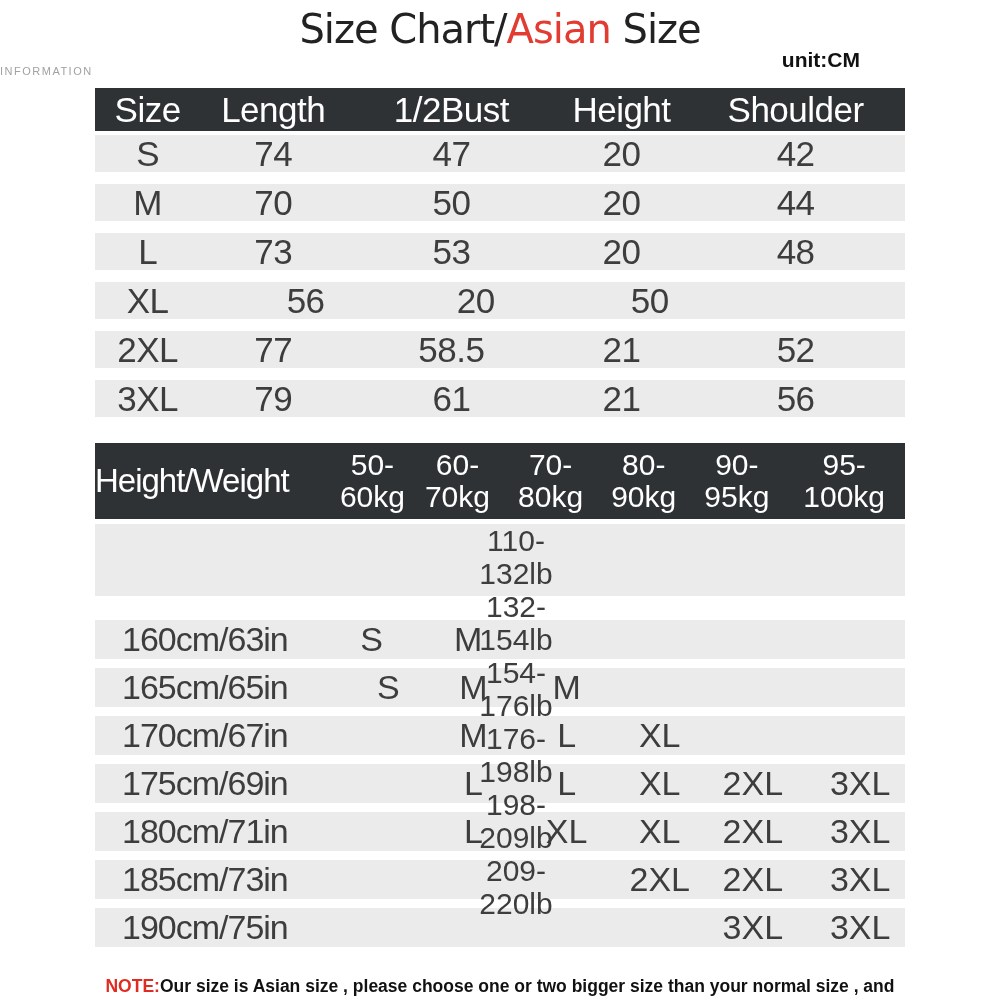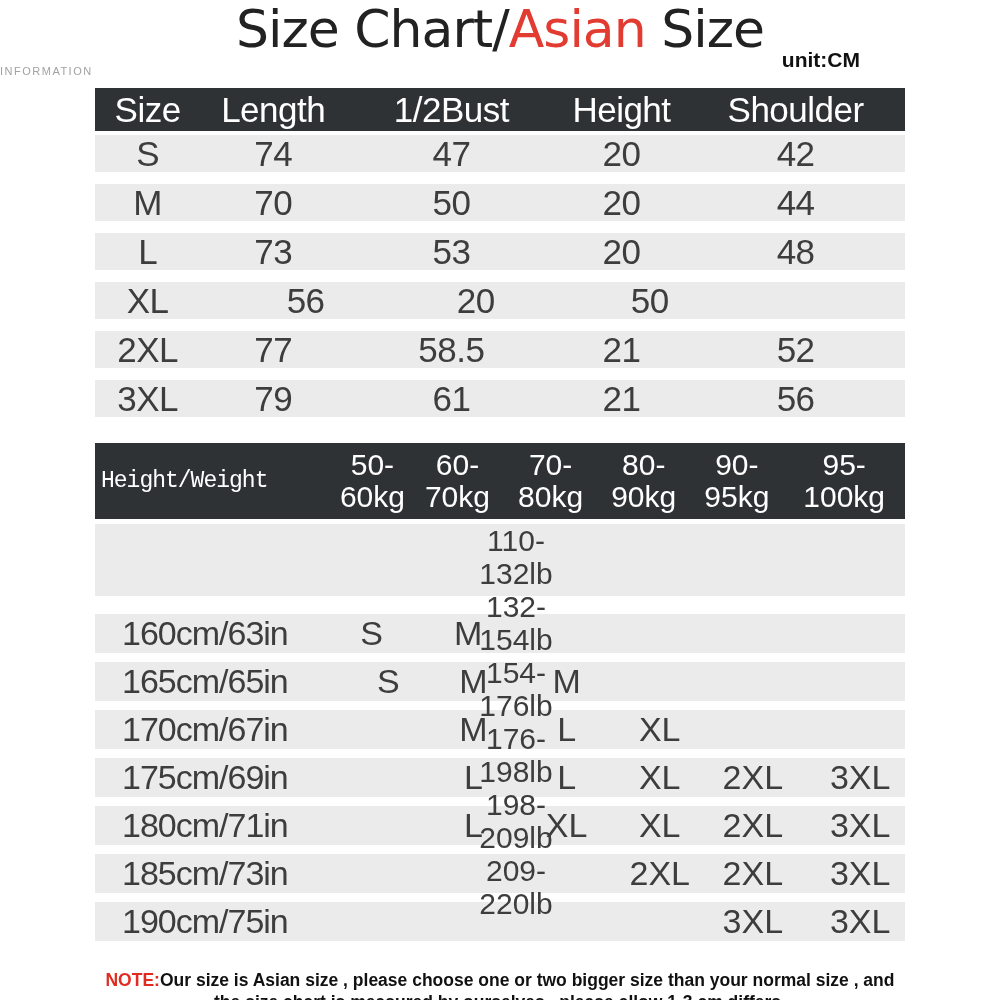--- a/index.html
+++ b/index.html
@@ -8,21 +8,21 @@
     width:1000px; height:1000px;
     position:relative; overflow:hidden;
     font-family:"Liberation Sans", sans-serif;
     color:#3a3a3a;
   }
   
   .title {
     padding-top:6px;
     text-align:center;
     font-family:"DejaVu Sans","Liberation Sans",sans-serif;
-    font-size:52px; line-height:46px;
+    font-size:40px; line-height:46px;
     color:#222; letter-spacing:-1px;
     white-space:nowrap;
   }
   .title .accent { color:#e23b31; }
   .info {
     margin-top:12px;
     text-align:left;
     font-size:11px; line-height:14px;
     letter-spacing:1.5px;
     color:#a2a2a2;
@@ -39,29 +39,29 @@
   
   #t1 { margin-top:10px; }
   #t1 .hdr-bar { height:43px; font-size:35px; letter-spacing:-0.5px; }
   #t1 .grow { height:37px; margin-top:12px; font-size:35px; letter-spacing:-0.5px; color:#3d3d3d; }
   #t1 .hdr-bar + .grow { margin-top:4px; }
   .c1{width:13%} .c2{width:18%} .c3{width:26%} .c4{width:16%} .c5{width:27%}
   
   #t2 { margin-top:26px; }
   #t2 .hdr-bar { height:76px; font-size:30px; line-height:32px; }
   #t2 .corner {
-    width:29.5%; font-size:23px; letter-spacing:-1px;
-    white-space:nowrap; text-align:left; padding-left:6px;font-family:Liberation Mono, monospace;
+    width:29.5%; font-size:33px; letter-spacing:-1px;
+    white-space:nowrap; text-align:left; 
   }
   .h1{width:9.5%} .h2{width:11.5%} .h3{width:11.5%}
   .h4{width:11.5%} .h5{width:11.5%} .h6{width:15%}
   .h0{width:29.5%}
   #t2 .lb-row { margin-top:5px; height:72px; font-size:30px; line-height:33px; color:#3d3d3d;flex-direction:column; }
   #t2 .t2-row { margin-top:9px; height:39px; font-size:34px; color:#3d3d3d; }
-  #t2 .lb-row + .t2-row { margin-top:18px;gap:44px; }
+  #t2 .lb-row + .t2-row { margin-top:24px;gap:44px; }
   #t2 .hrow { text-align:left; padding-left:27px; letter-spacing:-1px; }
   .sv { transform:translateX(16px); }
   
   .note {
     margin:28px auto 0;
     max-width:790px;
     text-align:center;
     font-size:17.5px; line-height:22px; font-weight:700;
     color:#111;
   }

